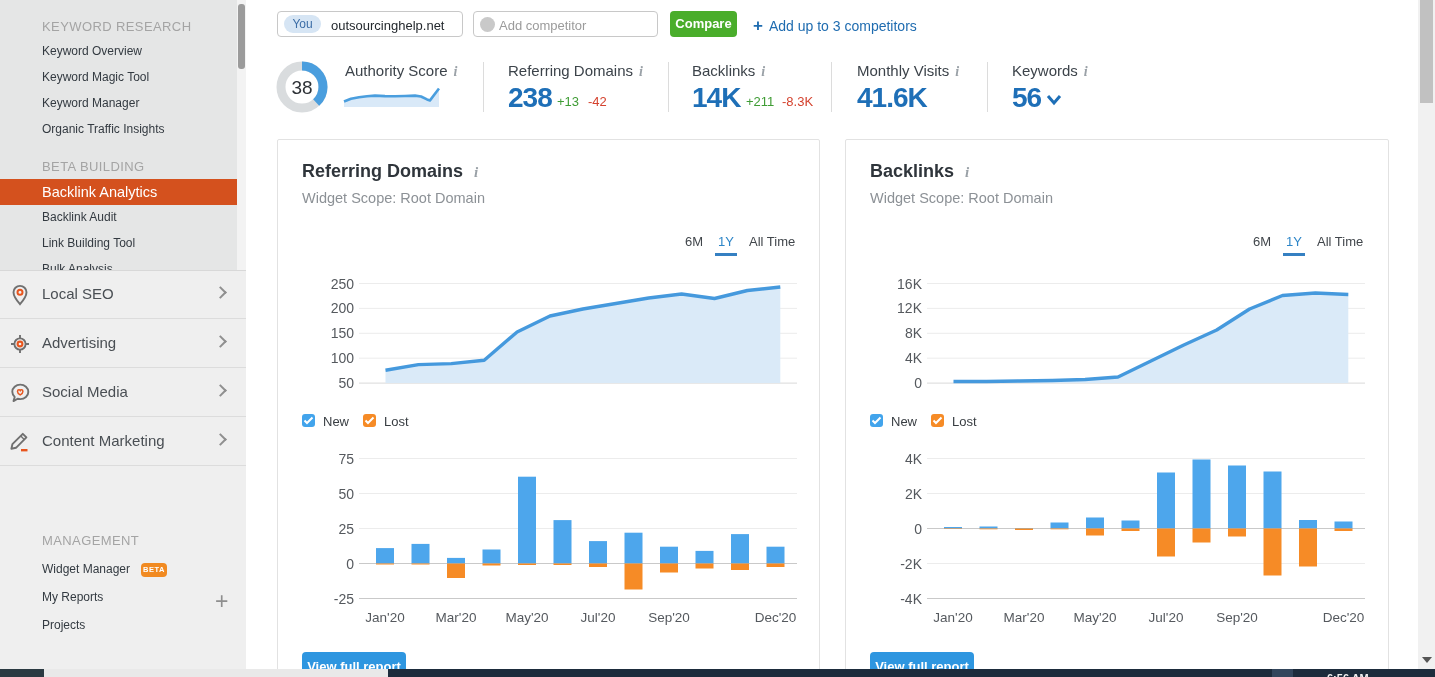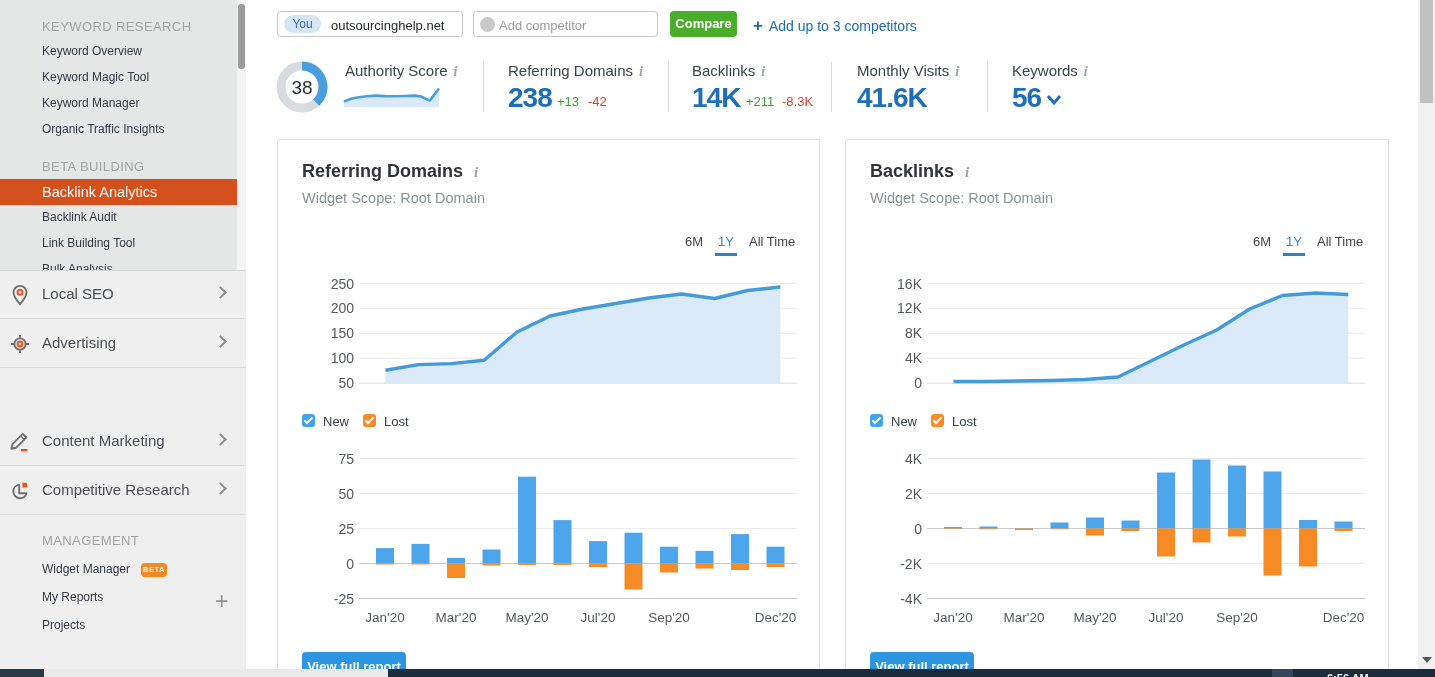--- a/index.html
+++ b/index.html
@@ -85,35 +85,35 @@
   </div>
   <div class="sb-row" style="top:320px;">
     <svg class="icn" width="22" height="22" viewBox="0 0 22 22">
         <circle cx="11" cy="11" r="5.6" fill="none" stroke="#707070" stroke-width="1.9"></circle>
         <circle cx="11" cy="11" r="2.4" fill="none" stroke="#e8551d" stroke-width="2.1"></circle>
         <path d="M11 2v3M11 17v3M2 11h3M17 11h3" stroke="#707070" stroke-width="1.9"></path>
       </svg>
     <div class="txt">Advertising</div>
       <div class="chev"></div>
   </div>
+  <div class="sb-row" style="top:369px;">
+    <svg class="icn" width="22" height="22" viewBox="0 0 22 22">
+        <path d="M11.3 2.6c-4.4 0-8 3.2-8 7.2 0 2 .9 3.8 2.4 5.1l-1.2 4.2 4.1-2.4c.9.2 1.8.4 2.7.4 4.4 0 8-3.2 8-7.2s-3.6-7.3-8-7.3z" fill="none" stroke="#707070" stroke-width="1.9" stroke-linejoin="round"></path>
+        <path d="M11.2 12.9s-2.7-1.7-2.7-3.5c0-.9.7-1.6 1.5-1.6 .5 0 1 .3 1.2.7 .2-.4.7-.7 1.2-.7 .8 0 1.5.7 1.5 1.6 0 1.8-2.7 3.5-2.7 3.5z" fill="none" stroke="#e8551d" stroke-width="1.5"></path>
+      </svg>
+    <div class="txt">Social Media</div>
+      <div class="chev"></div>
+  </div>
   <div class="sb-row" style="top:418px;">
     <svg class="icn" width="22" height="22" viewBox="0 0 22 22">
         <path d="M13.8 2.8l3.6 3.6L7 16.8l-4.6 1 1-4.6z" fill="none" stroke="#707070" stroke-width="1.9" stroke-linejoin="round"></path>
         <path d="M11.8 5l3.4 3.4" stroke="#707070" stroke-width="1.4"></path>
         <path d="M12 19.2h6.5" stroke="#e8551d" stroke-width="2.4"></path>
       </svg>
     <div class="txt">Content Marketing</div>
-      <div class="chev"></div>
-  </div>
-  <div class="sb-row" style="top:467px;">
-    <svg class="icn" width="22" height="22" viewBox="0 0 22 22">
-        <path d="M10.2 4.9c-3.3.4-5.9 3.2-5.9 6.6 0 3.7 3 6.7 6.7 6.7 3.1 0 5.7-2.1 6.5-5h-7.3z" fill="none" stroke="#707070" stroke-width="1.9" stroke-linejoin="round"></path>
-        <path d="M13.3 2.7h3.2c.9 0 1.6.7 1.6 1.6v3.2h-4.8z" fill="#e8551d"></path>
-      </svg>
-    <div class="txt">Competitive Research</div>
       <div class="chev"></div>
   </div>
   <div class="sb-h" style="top:533px;">MANAGEMENT</div>
   <div class="sb-i" style="top:562px;">Widget Manager</div>
   <div class="abs" style="left:141px;top:563px;width:26px;height:14px;background:#f18a21;border-radius:4px;color:#fff;font-size:7.5px;font-weight:bold;text-align:center;line-height:14px;letter-spacing:0.5px;">BETA</div>
   <div class="sb-i" style="top:590px;">My Reports</div>
   <div class="abs" style="left:215px;top:588px;color:#8e8e8e;font-size:23px;font-weight:300;">+</div>
   <div class="sb-i" style="top:618px;">Projects</div>
   <div class="sb-i" style="top:647px;margin-top:28px;">Dashboard</div>
 </div>

